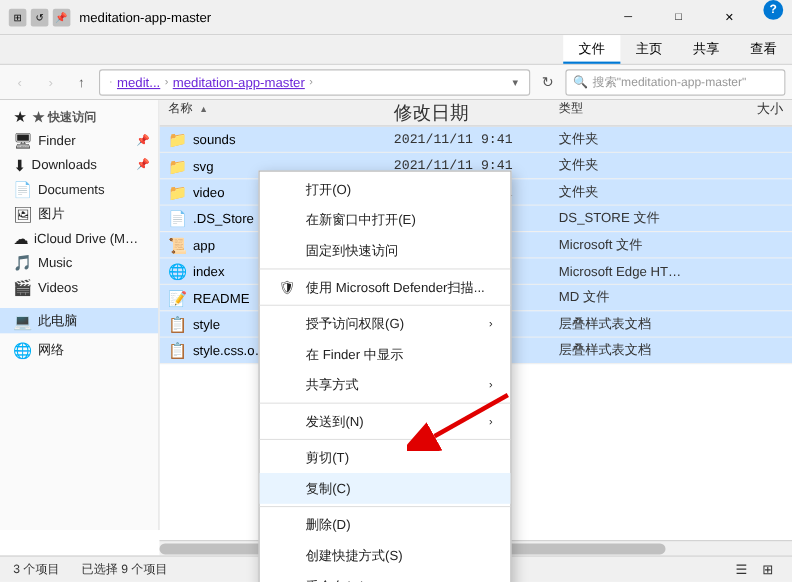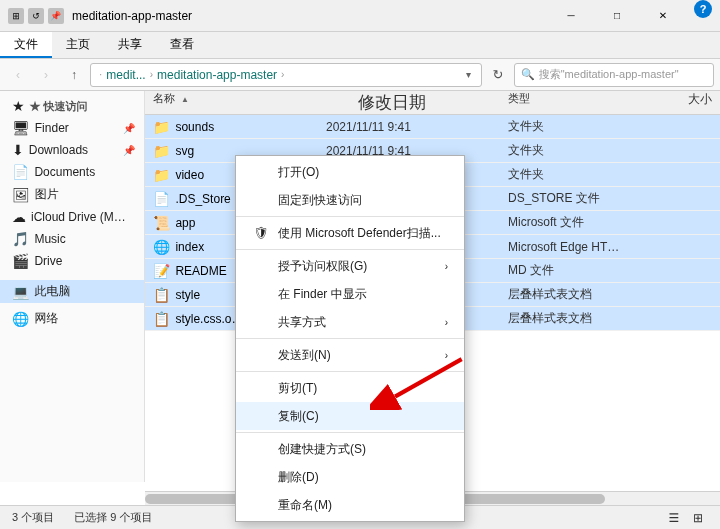--- a/index.html
+++ b/index.html
@@ -71,20 +71,21 @@
     }
 
     
     .ribbon {
       background: #f0f0f0;
       border-bottom: 1px solid #d0d0d0;
     }
     .ribbon-tabs {
       display: flex;
       height: 26px;
+      justify-content: flex-end;
     }
     .ribbon-tab {
       padding: 0 14px;
       display: flex;
       align-items: center;
       font-size: 12px;
       cursor: pointer;
       border-bottom: 2px solid transparent;
     }
     .ribbon-tab.active {
@@ -126,21 +127,21 @@
       font-size: 12px;
       color: #333;
     }
     .address-breadcrumb {
       display: flex;
       align-items: center;
       gap: 2px;
       flex: 1;
     }
     .bread-sep { color: #999; font-size: 10px; margin: 0 2px; }
-    .bread-item { color: #0f766e; cursor: pointer; }
+    .bread-item { color: #6d28d9; cursor: pointer; text-decoration: underline; }
     .address-chevron {
       color: #666;
       font-size: 10px;
       padding: 0 4px;
     }
     .refresh-btn {
       width: 24px;
       height: 24px;
       display: flex;
       align-items: center;
@@ -227,22 +228,22 @@
     .file-row.selected { background: #cce4ff; }
     .file-name-cell {
       flex: 1;
       display: flex;
       align-items: center;
       padding: 0 8px;
       gap: 5px;
       font-size: 12px;
     }
     .file-icon { font-size: 14px; flex-shrink: 0; }
-    .file-date { width: 150px; padding: 0 8px; font-size: 12px; color: #333; }
-    .file-type { width: 140px; padding: 0 8px; font-size: 12px; color: #333; margin-left: 32px; }
+    .file-date { width: 150px; padding: 0 8px; font-size: 12px; color: #333; font-family: Liberation Mono, monospace; }
+    .file-type { width: 140px; padding: 0 8px; font-size: 12px; color: #333; }
     .file-size { width: 80px; padding: 0 8px; font-size: 12px; color: #333; text-align: right; }
 
     
     .sort-chevron { font-size: 8px; color: #666; margin-left: 3px; }
 
     
     .statusbar {
       height: 24px;
       background: #f0f0f0;
       border-top: 1px solid #d0d0d0;
@@ -422,21 +423,21 @@
     <div class="sidebar-item">
       <span class="icon">☁</span>
       <span>iCloud Drive (M…</span>
     </div>
     <div class="sidebar-item">
       <span class="icon">🎵</span>
       <span>Music</span>
     </div>
     <div class="sidebar-item">
       <span class="icon">🎬</span>
-      <span>Drive</span>
+      <span>Videos</span>
     </div>
     <div style="height:8px;"></div>
     <div class="sidebar-item active">
       <span class="icon">💻</span>
       <span>此电脑</span>
     </div>
     <div style="height:4px;"></div>
     <div class="sidebar-item">
       <span class="icon">🌐</span>
       <span>网络</span>
@@ -539,20 +540,24 @@
   </div>
 </div>
 
 <div class="context-menu">
   <div class="ctx-item">
     <span class="ctx-icon"></span>
     <span>打开(O)</span>
   </div>
   <div class="ctx-item">
     <span class="ctx-icon"></span>
+    <span>在新窗口中打开(E)</span>
+  </div>
+  <div class="ctx-item">
+    <span class="ctx-icon"></span>
     <span>固定到快速访问</span>
   </div>
   <div class="ctx-separator"></div>
   <div class="ctx-item">
     <span class="ctx-icon">🛡</span>
     <span>使用 Microsoft Defender扫描...</span>
   </div>
   <div class="ctx-separator"></div>
   <div class="ctx-item">
     <span class="ctx-icon"></span>
@@ -579,25 +584,25 @@
     <span class="ctx-icon"></span>
     <span>剪切(T)</span>
   </div>
   <div class="ctx-item highlighted">
     <span class="ctx-icon"></span>
     <span>复制(C)</span>
   </div>
   <div class="ctx-separator"></div>
   <div class="ctx-item">
     <span class="ctx-icon"></span>
+    <span>删除(D)</span>
+  </div>
+  <div class="ctx-item">
+    <span class="ctx-icon"></span>
     <span>创建快捷方式(S)</span>
-  </div>
-  <div class="ctx-item">
-    <span class="ctx-icon"></span>
-    <span>删除(D)</span>
   </div>
   <div class="ctx-item">
     <span class="ctx-icon"></span>
     <span>重命名(M)</span>
   </div>
 
 </div>
 
 <svg class="red-arrow" viewBox="0 0 120 70" xmlns="http://www.w3.org/2000/svg">
   <defs>

